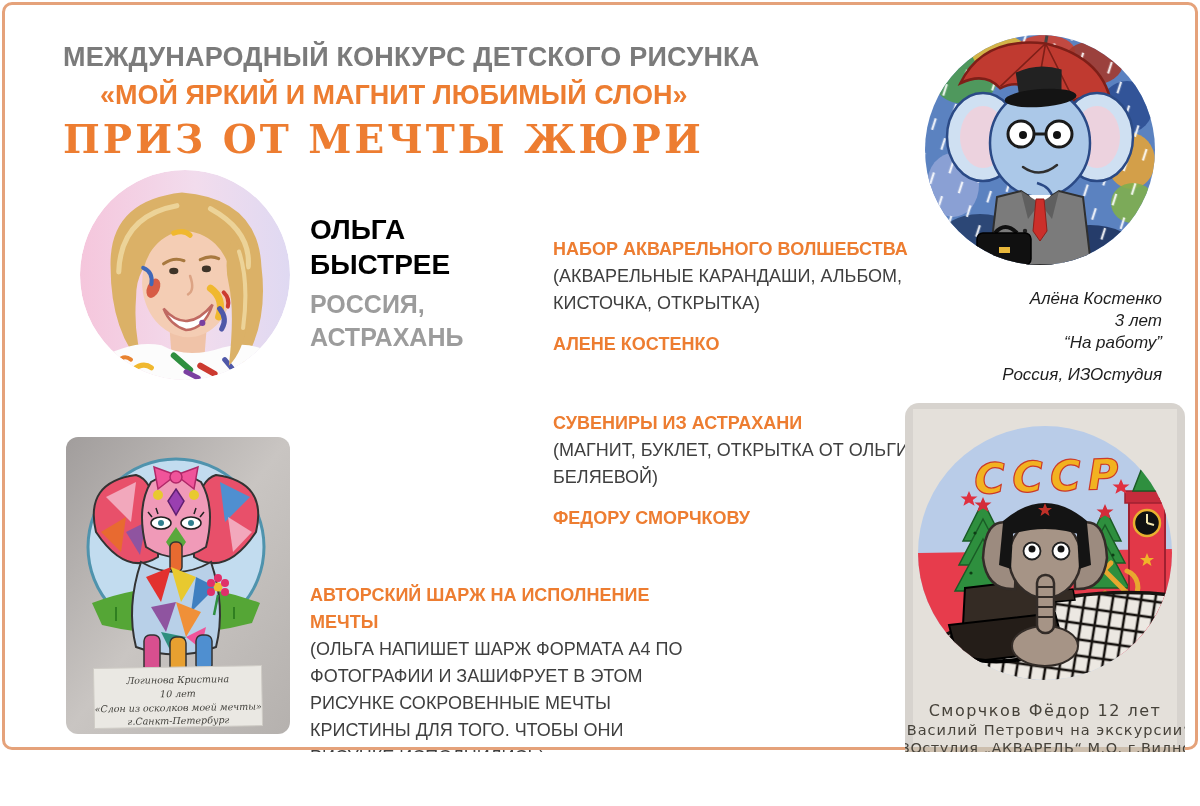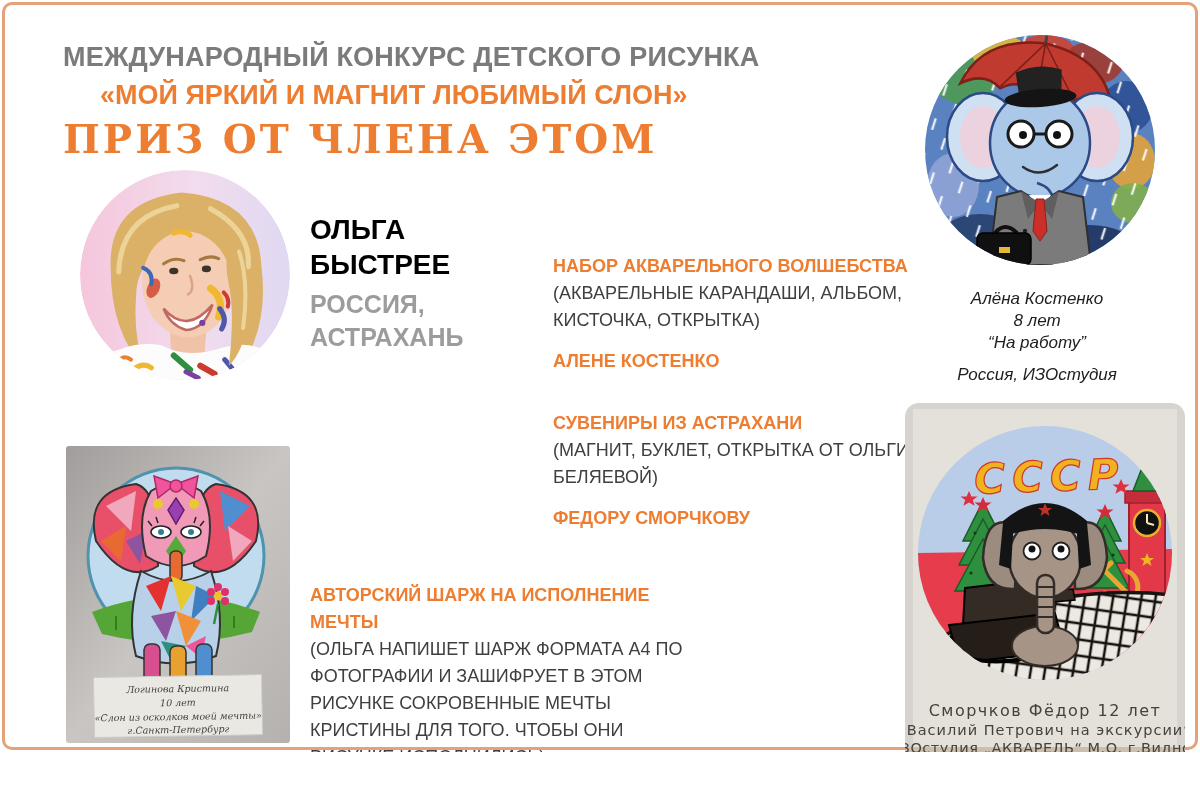--- a/index.html
+++ b/index.html
@@ -23,44 +23,44 @@
   .juror-photo svg { display:block; }
   .juror-info { position:absolute; left:310px; top:212px; }
   .juror-name div { font-size:28px; font-weight:bold; color:#000000; line-height:35px; }
   .juror-loc  div { font-size:25px; font-weight:bold; color:#9C9C9C; line-height:33px; }
   .juror-loc { margin-top:6px; }
   
   .prize { position:absolute; font-size:18px; line-height:27px; color:#3F3F3F; }
   .prize-title { color:#ED7D31; font-weight:bold; }
   .prize-desc { }
   .prize-recipient { color:#ED7D31; font-weight:bold; margin-top:14px; }
-  #prize-1 { left:553px; top:253px; width:362px; }
+  #prize-1 { left:553px; top:236px; width:362px; }
   #prize-2 { left:553px; top:410px; width:362px; }
   #prize-3 { left:310px; top:582px; width:400px; }
   
-  .caption { position:absolute; left:912px; top:288px; width:250px; text-align:center;
+  .caption { position:absolute; left:912px; top:288px; width:250px; text-align:right;
              font-style:italic; font-size:17px; line-height:22px; color:#1E1E1E; }
   .caption-location { margin-top:10px; }
   
   .art-circle { position:absolute; left:925px; top:35px; width:230px; height:230px; }
   .art-photo { position:absolute; overflow:hidden; }
-  #art-loginova  { left:66px;  top:437px; width:224px; height:297px; border-radius:3px;margin-top:9px; }
+  #art-loginova  { left:66px;  top:437px; width:224px; height:297px; border-radius:12px; }
   #art-smorchkov { left:905px; top:403px; width:280px; height:373px; border-radius:14px; }
   svg { display:block; }
 </style>
 </head>
 <body>
 
 <div class="slide">
   <div class="frame"></div>
 
   <div class="header">
     <div class="header-line1">МЕЖДУНАРОДНЫЙ КОНКУРС ДЕТСКОГО РИСУНКА</div>
     <div class="header-line2">«МОЙ ЯРКИЙ И МАГНИТ ЛЮБИМЫЙ СЛОН»</div>
-    <div class="header-line3">ПРИЗ ОТ ЧЛЕНА ЭТОМ</div>
+    <div class="header-line3">ПРИЗ ОТ МЕЧТЫ ЖЮРИ</div>
   </div>
 
   <div class="juror-photo">
     <svg width="210" height="210" viewBox="0 0 206 206">
       <defs>
         <linearGradient id="pg" x1="0" y1="0" x2="1" y2="0">
           <stop offset="0" stop-color="#f5c6dc"></stop>
           <stop offset="0.55" stop-color="#f2dced"></stop>
           <stop offset="1" stop-color="#dfd9f2"></stop>
         </linearGradient>
@@ -197,21 +197,21 @@
           <path d="M70,198 q10,-12 22,0" stroke="#101010" stroke-width="4" fill="none"></path>
           <rect x="52" y="198" width="54" height="32" rx="6" fill="#101010" stroke="#000" stroke-width="1.5"></rect>
           <rect x="74" y="212" width="11" height="6" fill="#e8b73a"></rect>
         </g>
       </g>
     </svg>
   </div>
 
   <div class="caption">
     <div>Алёна Костенко</div>
-    <div>8 лет</div>
+    <div>3 лет</div>
     <div>“На работу”</div>
     <div class="caption-location">Россия, ИЗОстудия</div>
   </div>
 
   <div class="art-photo" id="art-loginova">
     <svg width="224" height="297" viewBox="0 0 224 297">
       <defs>
         <linearGradient id="lg-paper" x1="0" y1="0" x2="1" y2="1">
           <stop offset="0" stop-color="#a19d9c"></stop>
           <stop offset="0.5" stop-color="#c9c5c2"></stop>

